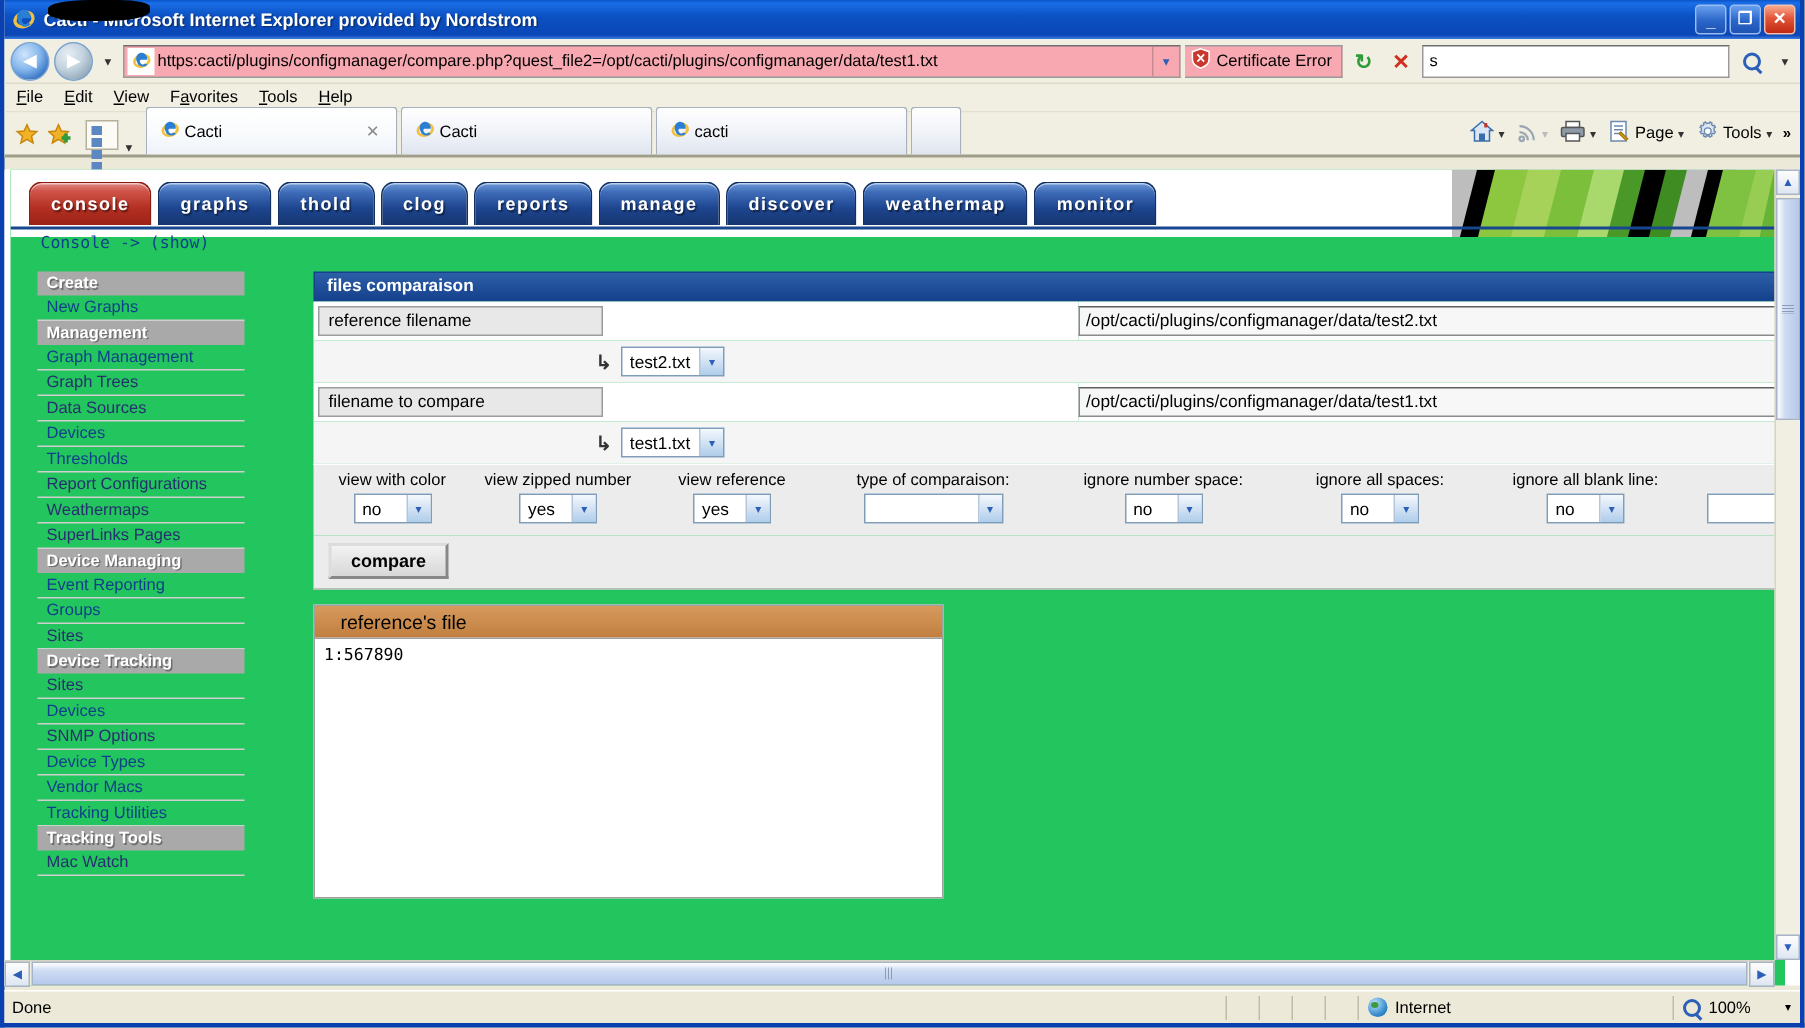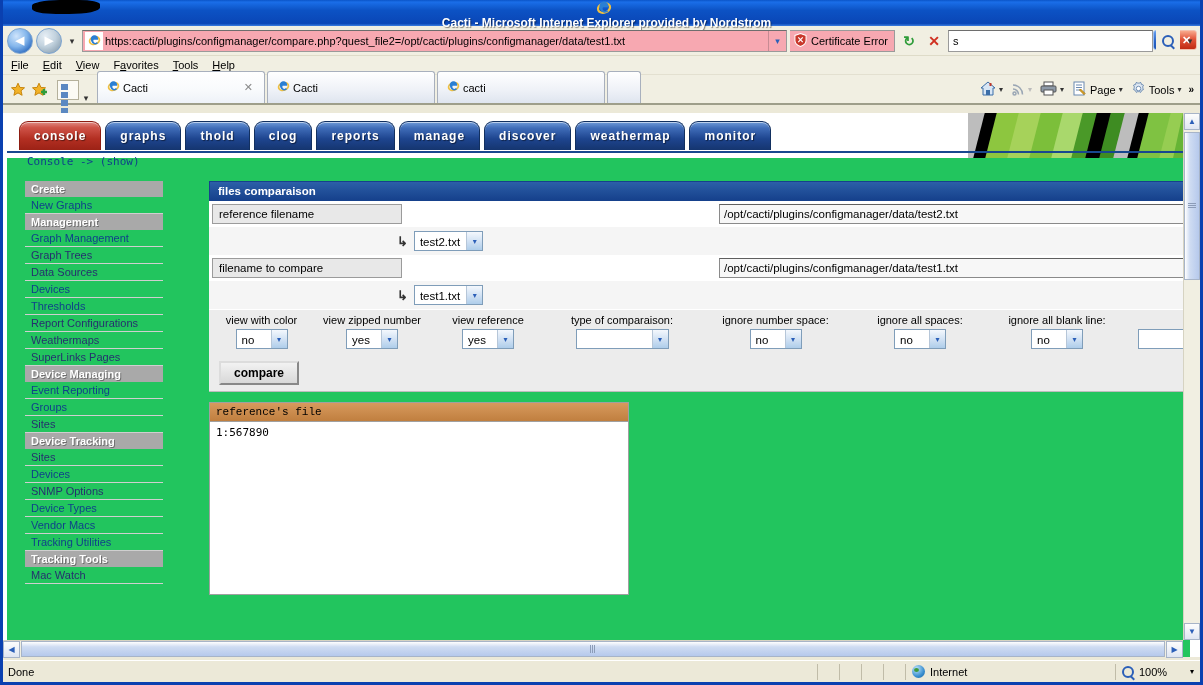--- a/index.html
+++ b/index.html
@@ -21,21 +21,20 @@
     background: #ece9d8;
   }
 
   
   #titlebar {
     height: 26px;
     background: linear-gradient(to bottom,#0b54c8 0%,#1a6ee8 8%,#0c52c4 40%,#0a46b6 90%,#3b7de0 100%);
     display: flex; align-items: center;
     padding-left: 5px;
     color: #fff;
-    flex-direction: column;
   }
   #titlebar .ttl {
     font-size: 12px; font-weight: bold;
     margin-left: 5px;
     text-shadow: 1px 1px 1px rgba(0,0,0,.45);
     white-space: nowrap;
   }
   .ie-logo {
     width: 16px; height: 16px; position: relative; flex: none;
   }
@@ -297,21 +296,21 @@
   }
 
   
   .results { display:flex; gap: 6px; margin-top: 10px; }
   .respanel { border: 1px solid #a0a0a0; background:#fff; }
   .respanel.left { width: 420px; }
   .respanel.right { flex: 1 1 auto; }
   .res-head {
     background: linear-gradient(to bottom,#d79a5d,#c07f3f);
     border-bottom: 1px solid #a0a0a0;
-    font-size: 11px; padding: 3px 6px; color:#000;font-family:Liberation Mono, monospace;
+    font-size: 13px; padding: 3px 17px; color:#000;
   }
   .res-body {
     height: 172px;
     font-family: "DejaVu Sans Mono", monospace;
     font-size: 11px;
     padding: 4px 6px;
   }
 
   
   #vscroll {

